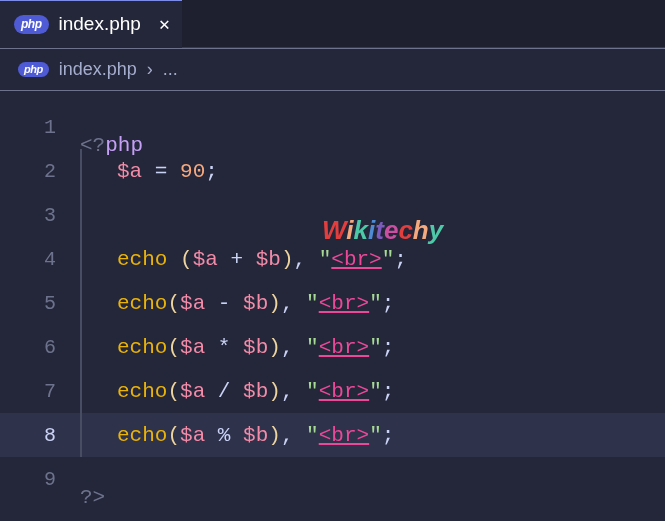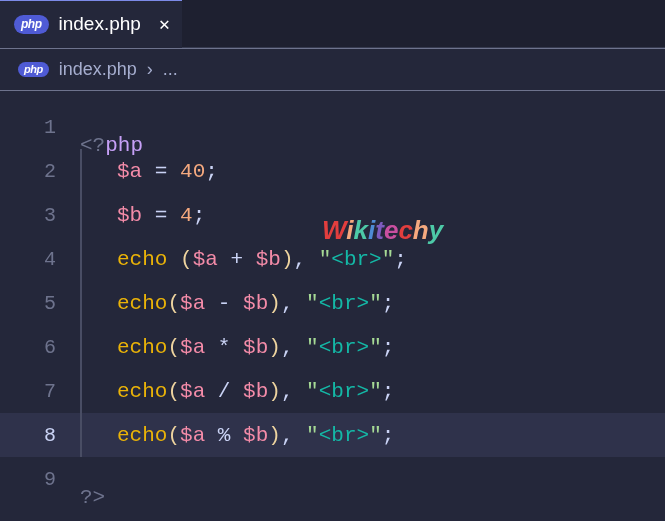--- a/index.html
+++ b/index.html
@@ -98,21 +98,21 @@
 }
 .code {
   padding-left: 35px;
   white-space: pre;
   font-size: 21px;
   letter-spacing: 0;
 }
 .code-noindent { padding-left: 0; margin-top: 36px; }
 .t-gray { color: #6e738d; }
 .t-magenta { color: #c6a0f6; }
-.t-blue { color: #14b8a6; }
+.t-blue { color: #ec4899; text-decoration: underline; }
 .t-var { color: #f38ba8; }
 .t-white { color: #cad3f5; }
 .t-num { color: #f5a97f; }
 .t-echo { color: #eab308; }
 .t-yellow { color: #eed49f; }
 .t-str { color: #a6da95; }
 .watermark {
   position: absolute;
   left: 322px;
   top: 215px;
@@ -154,27 +154,26 @@
 <div class="editor">
 
   <div class="line">
     <div class="gutter">1</div>
     <div class="code code-noindent"><span class="t-gray">&lt;?</span><span class="t-magenta">php</span></div>
   </div>
 
   <div class="line">
     <div class="gutter">2</div>
     <div class="indent-guide"></div>
-    <div class="code"><span class="t-var">$a</span><span class="t-white"> = </span><span class="t-num">40</span><span class="t-white">;</span></div>
+    <div class="code"><span class="t-var">$a</span><span class="t-white"> = </span><span class="t-num">90</span><span class="t-white">;</span></div>
   </div>
 
   <div class="line">
     <div class="gutter">3</div>
     <div class="indent-guide"></div>
-    <div class="code"><span class="t-var">$b</span><span class="t-white"> = </span><span class="t-num">4</span><span class="t-white">;</span></div>
   </div>
 
   <div class="line">
     <div class="gutter">4</div>
     <div class="indent-guide"></div>
     <div class="code"><span class="t-echo">echo </span><span class="t-yellow">(</span><span class="t-var">$a</span><span class="t-white"> + </span><span class="t-var">$b</span><span class="t-yellow">)</span><span class="t-white">, </span><span class="t-str">"</span><span class="t-blue">&lt;br&gt;</span><span class="t-str">"</span><span class="t-white">;</span></div>
   </div>
 
   <div class="line">
     <div class="gutter">5</div>

